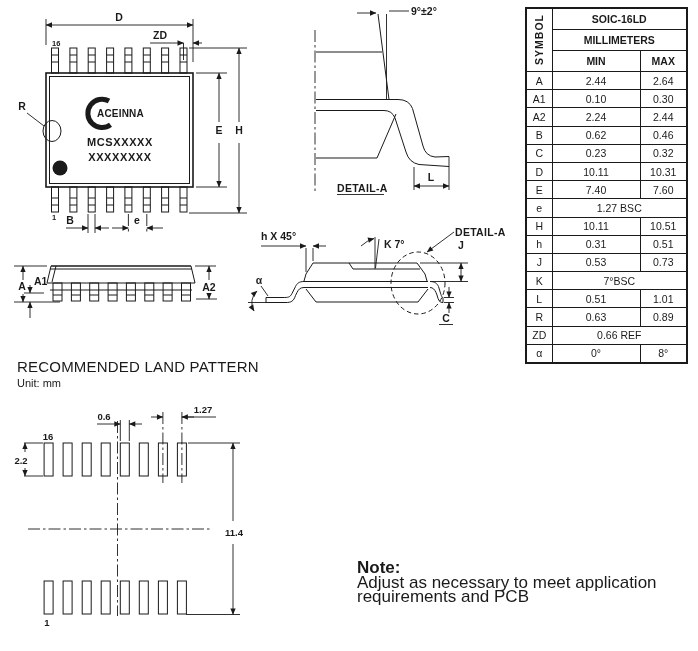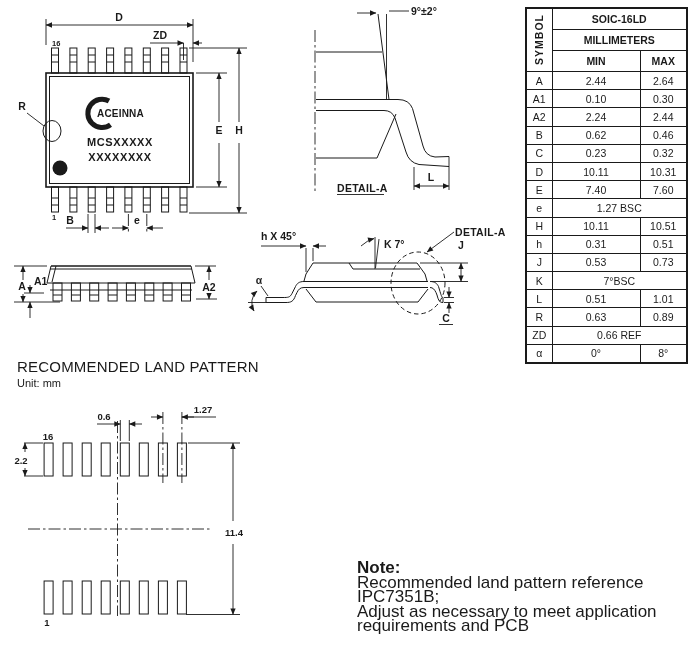--- a/index.html
+++ b/index.html
@@ -433,17 +433,16 @@
   <tr>
           <td>α</td>
           <td>0°</td>
           <td>8°</td>
         </tr>
 </tbody>
     </table>
 
 <div class="note">
   <div class="t">Note:</div>
-  <div>Recommended land pattern reference IPC7351B;</div>
   <div>Adjust as necessary to meet application requirements and PCB</div>
 </div>
 
 </div>
 
 </body></html>

